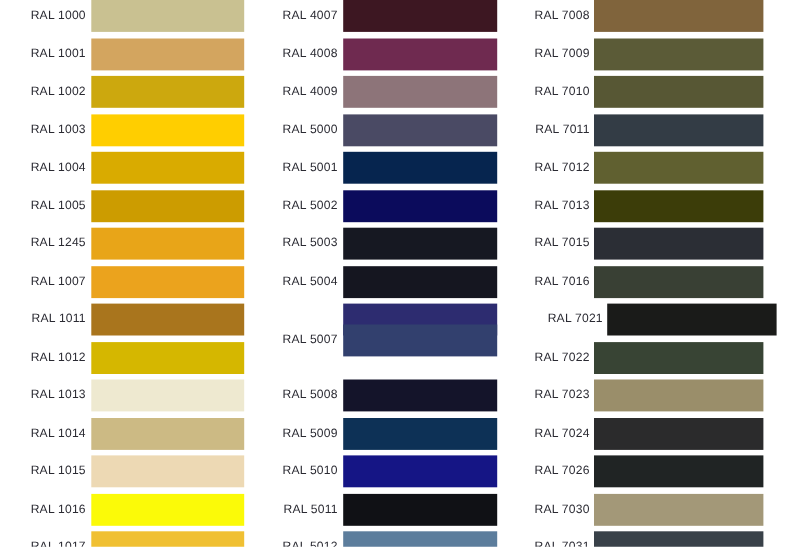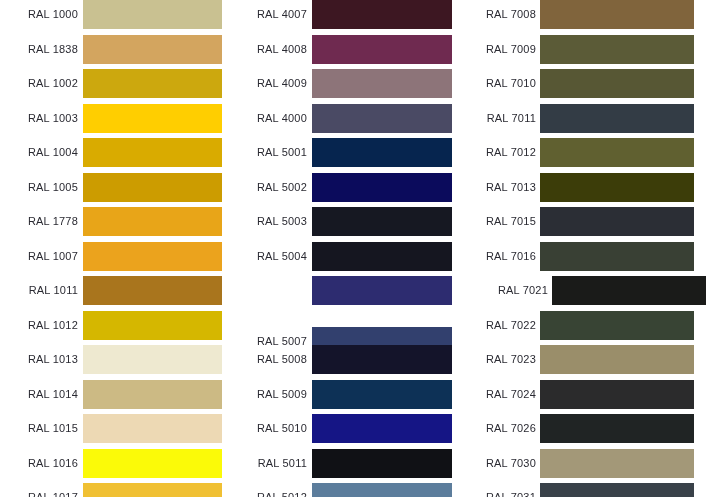--- a/index.html
+++ b/index.html
@@ -51,41 +51,41 @@
 </head>
 <body>
 
 <div id="chart" style="background: rgb(255, 255, 255);">
     <div class="ral-column" style="left: 0px; width: 714px;">
       <div class="ral-row" style="top: 0px; width: 714px;">
         <div class="ral-label" style="width: 78px; color: rgb(42, 42, 50); font-size: 11px;">RAL 1000</div>
         <div class="ral-swatch" style="left: 83px; width: 139px; height: 29px; background: rgb(201, 193, 145);"></div>
       </div>
       <div class="ral-row" style="top: 34.5px; width: 714px;">
-        <div class="ral-label" style="width: 78px; color: rgb(42, 42, 50); font-size: 11px;">RAL 1838</div>
+        <div class="ral-label" style="width: 78px; color: rgb(42, 42, 50); font-size: 11px;">RAL 1001</div>
         <div class="ral-swatch" style="left: 83px; width: 139px; height: 29px; background: rgb(211, 165, 95);"></div>
       </div>
       <div class="ral-row" style="top: 69px; width: 714px;">
         <div class="ral-label" style="width: 78px; color: rgb(42, 42, 50); font-size: 11px;">RAL 1002</div>
         <div class="ral-swatch" style="left: 83px; width: 139px; height: 29px; background: rgb(204, 168, 14);"></div>
       </div>
       <div class="ral-row" style="top: 103.5px; width: 714px;">
         <div class="ral-label" style="width: 78px; color: rgb(42, 42, 50); font-size: 11px;">RAL 1003</div>
         <div class="ral-swatch" style="left: 83px; width: 139px; height: 29px; background: rgb(255, 206, 0);"></div>
       </div>
       <div class="ral-row" style="top: 138px; width: 714px;">
         <div class="ral-label" style="width: 78px; color: rgb(42, 42, 50); font-size: 11px;">RAL 1004</div>
         <div class="ral-swatch" style="left: 83px; width: 139px; height: 29px; background: rgb(217, 171, 0);"></div>
       </div>
       <div class="ral-row" style="top: 172.5px; width: 714px;">
         <div class="ral-label" style="width: 78px; color: rgb(42, 42, 50); font-size: 11px;">RAL 1005</div>
         <div class="ral-swatch" style="left: 83px; width: 139px; height: 29px; background: rgb(204, 156, 0);"></div>
       </div>
       <div class="ral-row" style="top: 207px; width: 714px;">
-        <div class="ral-label" style="width: 78px; color: rgb(42, 42, 50); font-size: 11px;">RAL 1778</div>
+        <div class="ral-label" style="width: 78px; color: rgb(42, 42, 50); font-size: 11px;">RAL 1245</div>
         <div class="ral-swatch" style="left: 83px; width: 139px; height: 29px; background: rgb(232, 165, 24);"></div>
       </div>
       <div class="ral-row" style="top: 241.5px; width: 714px;">
         <div class="ral-label" style="width: 78px; color: rgb(42, 42, 50); font-size: 11px;">RAL 1007</div>
         <div class="ral-swatch" style="left: 83px; width: 139px; height: 29px; background: rgb(235, 163, 29);"></div>
       </div>
       <div class="ral-row" style="top: 276px; width: 714px;">
         <div class="ral-label" style="width: 78px; color: rgb(42, 42, 50); font-size: 11px;">RAL 1011</div>
         <div class="ral-swatch" style="left: 83px; width: 139px; height: 29px; background: rgb(169, 117, 29);"></div>
       </div>
@@ -121,21 +121,21 @@
       </div>
       <div class="ral-row" style="top: 34.5px; width: 714px;">
         <div class="ral-label" style="width: 307px; color: rgb(42, 42, 50); font-size: 11px;">RAL 4008</div>
         <div class="ral-swatch" style="left: 312px; width: 140px; height: 29px; background: rgb(111, 42, 80);"></div>
       </div>
       <div class="ral-row" style="top: 69px; width: 714px;">
         <div class="ral-label" style="width: 307px; color: rgb(42, 42, 50); font-size: 11px;">RAL 4009</div>
         <div class="ral-swatch" style="left: 312px; width: 140px; height: 29px; background: rgb(141, 116, 121);"></div>
       </div>
       <div class="ral-row" style="top: 103.5px; width: 714px;">
-        <div class="ral-label" style="width: 307px; color: rgb(42, 42, 50); font-size: 11px;">RAL 4000</div>
+        <div class="ral-label" style="width: 307px; color: rgb(42, 42, 50); font-size: 11px;">RAL 5000</div>
         <div class="ral-swatch" style="left: 312px; width: 140px; height: 29px; background: rgb(74, 74, 100);"></div>
       </div>
       <div class="ral-row" style="top: 138px; width: 714px;">
         <div class="ral-label" style="width: 307px; color: rgb(42, 42, 50); font-size: 11px;">RAL 5001</div>
         <div class="ral-swatch" style="left: 312px; width: 140px; height: 29px; background: rgb(6, 37, 79);"></div>
       </div>
       <div class="ral-row" style="top: 172.5px; width: 714px;">
         <div class="ral-label" style="width: 307px; color: rgb(42, 42, 50); font-size: 11px;">RAL 5002</div>
         <div class="ral-swatch" style="left: 312px; width: 140px; height: 29px; background: rgb(11, 11, 92);"></div>
       </div>
@@ -143,21 +143,21 @@
         <div class="ral-label" style="width: 307px; color: rgb(42, 42, 50); font-size: 11px;">RAL 5003</div>
         <div class="ral-swatch" style="left: 312px; width: 140px; height: 29px; background: rgb(22, 24, 34);"></div>
       </div>
       <div class="ral-row" style="top: 241.5px; width: 714px;">
         <div class="ral-label" style="width: 307px; color: rgb(42, 42, 50); font-size: 11px;">RAL 5004</div>
         <div class="ral-swatch" style="left: 312px; width: 140px; height: 29px; background: rgb(21, 22, 32);"></div>
       </div>
       <div class="ral-row" style="top: 276px; width: 714px;">
         <div class="ral-swatch" style="left: 312px; width: 140px; height: 29px; background: rgb(45, 44, 112);"></div>
       </div>
-      <div class="ral-row" style="top: 327px; width: 572px;">
+      <div class="ral-row" style="top: 295px; width: 572px;">
         <div class="ral-label" style="width: 307px; color: rgb(42, 42, 50); font-size: 11px;">RAL 5007</div>
         <div class="ral-swatch" style="left: 312px; width: 140px; height: 29px; background: rgb(50, 64, 110);"></div>
       </div>
       <div class="ral-row" style="top: 345px; width: 714px;">
         <div class="ral-label" style="width: 307px; color: rgb(42, 42, 50); font-size: 11px;">RAL 5008</div>
         <div class="ral-swatch" style="left: 312px; width: 140px; height: 29px; background: rgb(20, 20, 42);"></div>
       </div>
       <div class="ral-row" style="top: 379.5px; width: 714px;">
         <div class="ral-label" style="width: 307px; color: rgb(42, 42, 50); font-size: 11px;">RAL 5009</div>
         <div class="ral-swatch" style="left: 312px; width: 140px; height: 29px; background: rgb(13, 49, 86);"></div>

